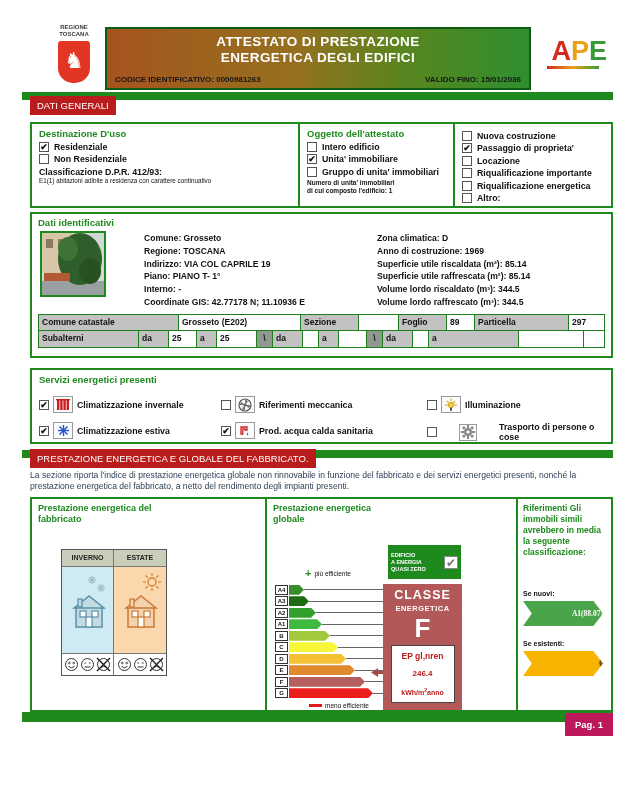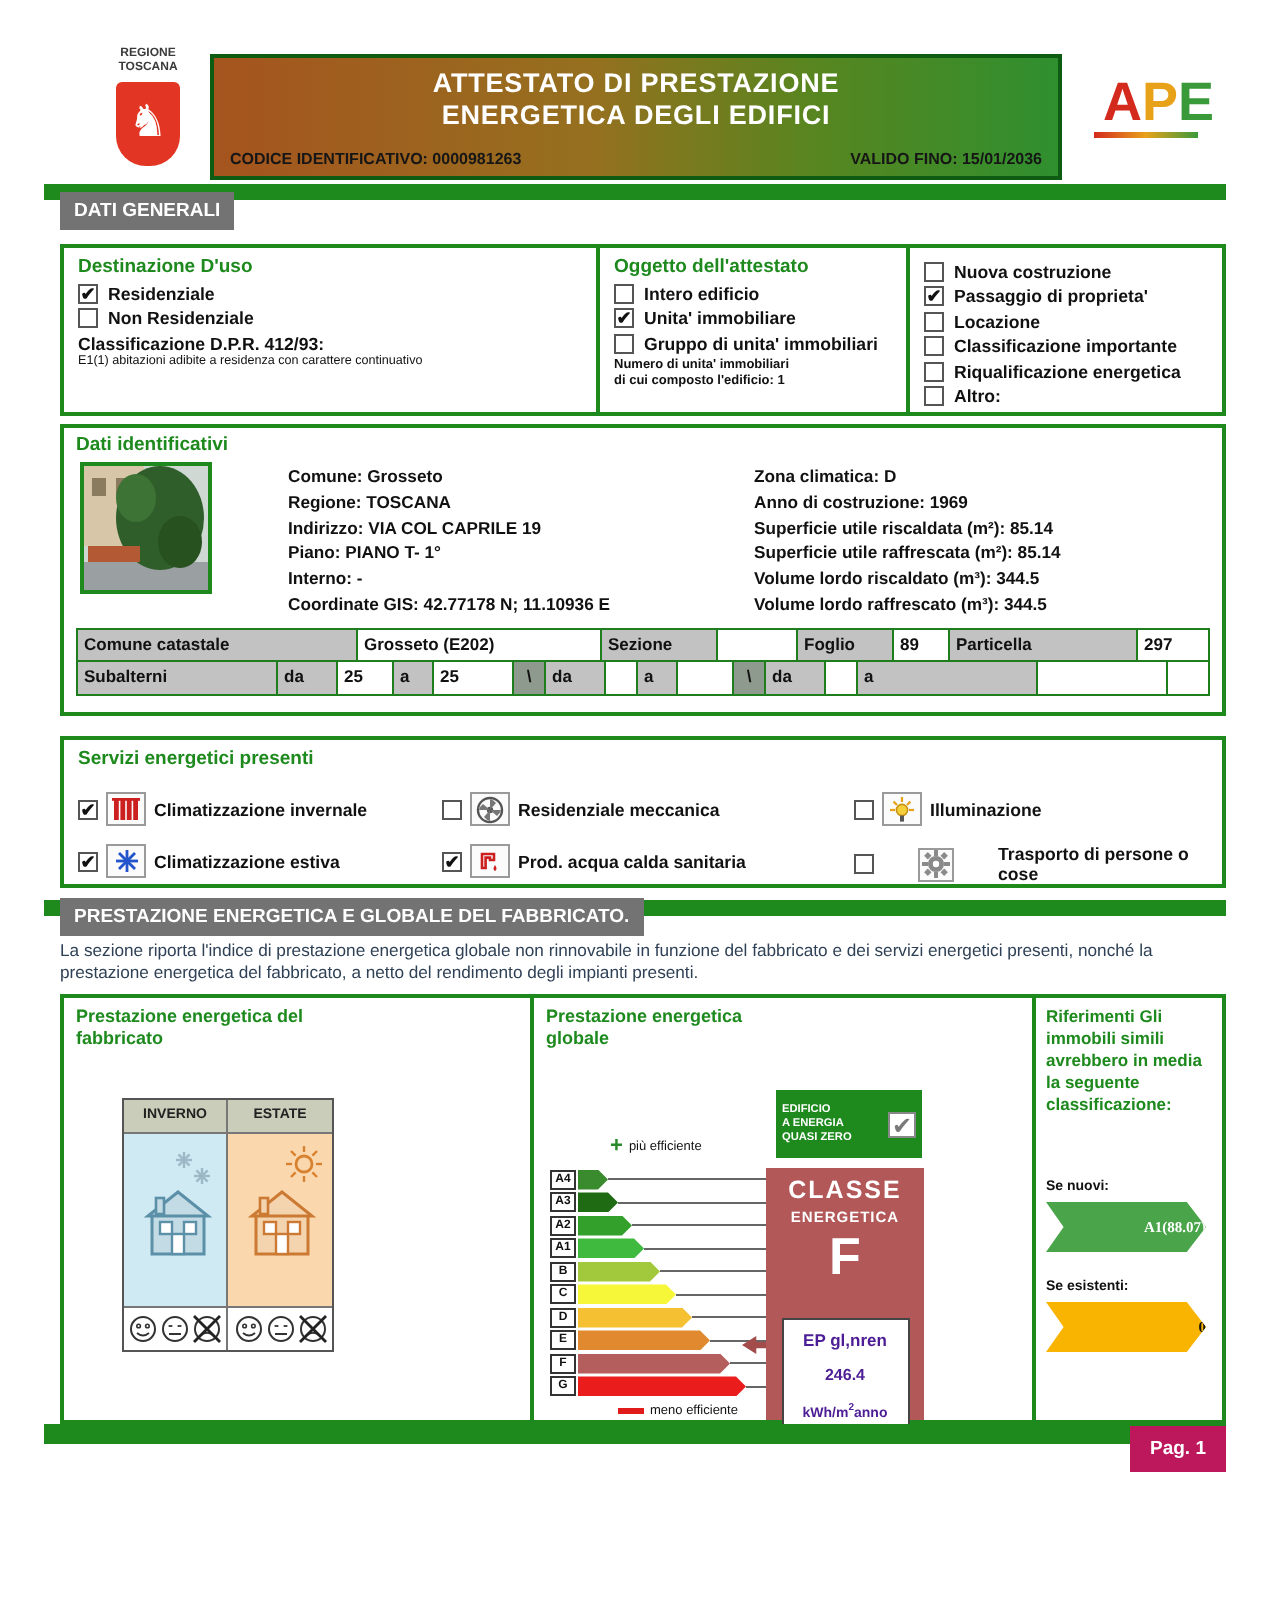--- a/index.html
+++ b/index.html
@@ -13,21 +13,21 @@
   .banner { position:absolute; left:105px; top:27px; width:426px; height:63px; border:2px solid #0e5c12; background:linear-gradient(90deg,#a5541e 0%,#95701f 45%,#59851f 70%,#2f8f2f 100%); }
   .banner-title { text-align:center; color:#fff; font-weight:bold; font-size:13.5px; line-height:16px; margin-top:5px; letter-spacing:.4px; }
   .banner-meta-l { position:absolute; left:8px; bottom:4px; font-size:8px; font-weight:bold; color:#161616; }
   .banner-meta-r { position:absolute; right:8px; bottom:4px; font-size:8px; font-weight:bold; color:#161616; }
   .ape-logo { position:absolute; left:547px; top:38px; width:60px; text-align:right; }
   .ape-logo span { font-size:27px; font-weight:bold; line-height:27px; }
   .ape-underline { width:52px; height:3px; margin-top:1px; background:linear-gradient(90deg,#d42a1e,#e8a21a,#3a9a3a); }
 
   
   .sec-bar { position:absolute; left:22px; width:591px; height:8px; background:#1e8a1e; }
-  .sec-label { position:absolute; background:#737373; color:#fff; font-weight:bold; font-size:9.5px; line-height:19px; padding:0 7px; }
+  .sec-label { position:absolute; background:#b91c1c; color:#fff; font-weight:normal; font-size:9.5px; line-height:19px; padding:0 7px; }
 
   
   .gbox { position:absolute; left:30px; width:583px; border:2px solid #1e8a1e; background:#fff; }
   .gtitle { color:#1e8a1e; font-weight:bold; font-size:9.5px; }
 
   
   .box1 { top:122px; height:86px; display:flex; }
   .box1 .col { padding:4px 7px; }
   .box1 .c1 { width:268px; border-right:2px solid #1e8a1e; }
   .box1 .c2 { width:155px; border-right:2px solid #1e8a1e; }
@@ -99,21 +99,21 @@
     clip-path:polygon(0 50%, 42% 0, 42% 32%, 100% 32%, 100% 68%, 42% 68%, 42% 100%); }
 
   .nzeb { position:absolute; left:121px; top:46px; width:73px; height:34px; background:#1e8a1e; display:flex; align-items:center; padding:2px 3px; gap:3px; }
   .nzeb-text { color:#fff; font-weight:bold; font-size:5.6px; line-height:7px; flex:1; }
   .nzeb-cb { width:14px; height:13px; background:#fff; border:1px solid #888; color:#7a7a7a; font-size:12px; line-height:12px; text-align:center; }
 
   .classe-panel { position:absolute; left:116px; top:85px; width:79px; height:126px; background:#b25858; text-align:center; color:#fff; padding-top:4px; }
   .classe-w1 { font-size:12.5px; font-weight:bold; letter-spacing:1px; }
   .classe-w2 { font-size:7.5px; font-weight:bold; letter-spacing:.5px; margin-top:2px; }
   .classe-val { font-size:26px; font-weight:bold; line-height:28px; margin-top:1px; }
-  .ep-box { width:64px; margin:17px auto 0; background:#fff; border:1px solid #444; color:#4c1d95; padding:5px 2px 6px; }
+  .ep-box { width:64px; margin:3px auto 0; background:#fff; border:1px solid #444; color:#b91c1c; padding:5px 2px 6px; }
   .ep-l { font-size:8.5px; font-weight:bold; }
   .ep-v { font-size:8px; font-weight:bold; margin-top:8px; }
   .ep-u { font-size:7px; font-weight:bold; margin-top:9px; }
   sup { font-size:5px; }
 
   
   .colC .col-title { font-size:8.5px; }
   .ref-label { font-size:7px; font-weight:bold; color:#111; }
   .pennant { width:80px; height:25px; line-height:25px; text-align:right; font-size:7.5px; font-weight:bold; margin-top:4px;
     clip-path:polygon(0 0, 88% 0, 100% 50%, 88% 100%, 0 100%, 11% 50%);font-family:Liberation Serif, serif; }
@@ -191,21 +191,21 @@
       <div class="cb-row">
         <span class="cb">✔</span>
         <span class="cb-label">Passaggio di proprieta'</span>
       </div>
       <div class="cb-row">
         <span class="cb"></span>
         <span class="cb-label">Locazione</span>
       </div>
       <div class="cb-row">
         <span class="cb"></span>
-        <span class="cb-label">Classificazione importante</span>
+        <span class="cb-label">Riqualificazione importante</span>
       </div>
       <div class="cb-row">
         <span class="cb"></span>
         <span class="cb-label">Riqualificazione energetica</span>
       </div>
       <div class="cb-row">
         <span class="cb"></span>
         <span class="cb-label">Altro:</span>
       </div>
     </div>
@@ -312,21 +312,21 @@
         <span class="icon-box">
           <svg width="14" height="14" viewBox="0 0 14 14">
               <circle cx="7" cy="7" r="6" fill="none" stroke="#555" stroke-width="1.2"></circle>
               <circle cx="7" cy="7" r="1.6" fill="#555"></circle>
               <path d="M7 7 L7 1.5 A5.5 5.5 0 0 1 10 3.5 Z" fill="#777"></path>
               <path d="M7 7 L12.5 7 A5.5 5.5 0 0 1 10.5 10 Z" fill="#777"></path>
               <path d="M7 7 L7 12.5 A5.5 5.5 0 0 1 4 10.5 Z" fill="#777"></path>
               <path d="M7 7 L1.5 7 A5.5 5.5 0 0 1 3.5 4 Z" fill="#777"></path>
             </svg>
         </span>
-        <span class="cb-label">Residenziale meccanica</span>
+        <span class="cb-label">Riferimenti meccanica</span>
       </div>
       <div class="svc" style="left:182px; top:32px;">
         <span class="cb">✔</span>
         <span class="icon-box">
           <svg width="14" height="14" viewBox="0 0 14 14">
               <path d="M3 3 L9 3 L9 6 L7 6 L7 4.8 L4.8 4.8 L4.8 10 L3 10 Z" fill="none" stroke="#cc2020" stroke-width="1.3"></path>
               <path d="M9.5 8.5 q1.5 2 0 3 q-1.5 -1 0 -3" fill="#cc2020"></path>
             </svg>
         </span>
         <span class="cb-label">Prod. acqua calda sanitaria</span>

